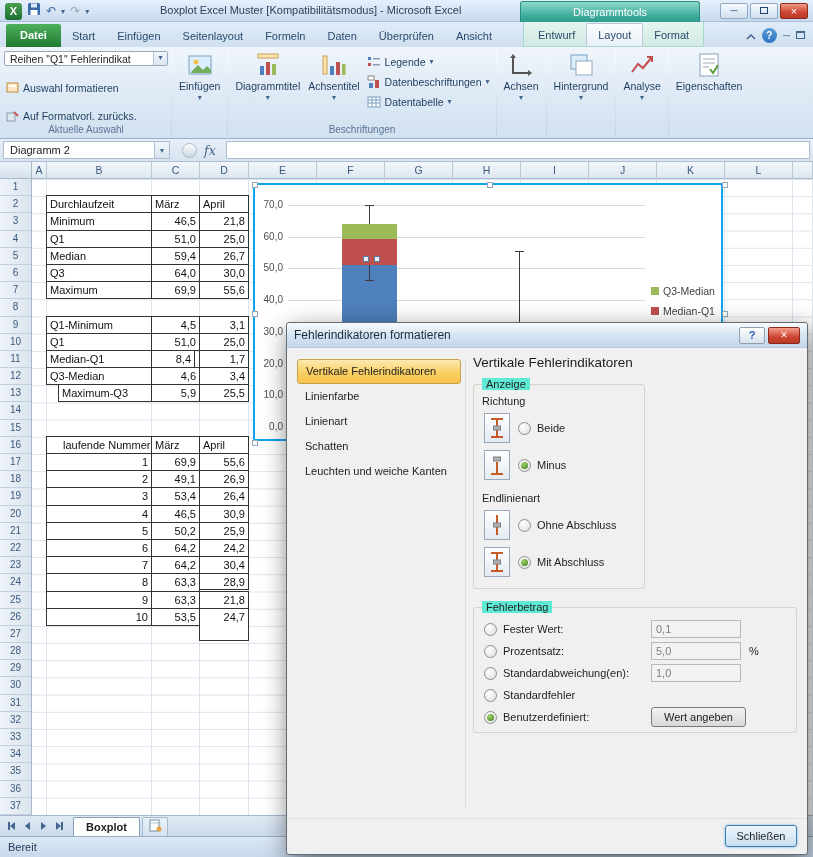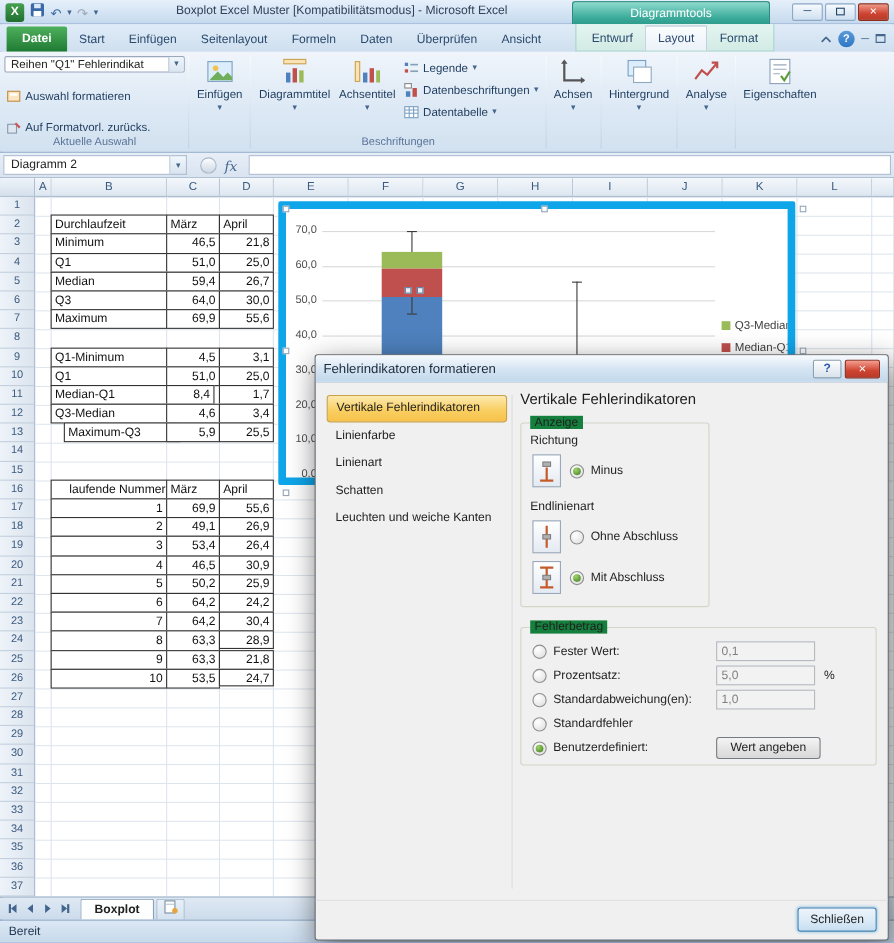--- a/index.html
+++ b/index.html
@@ -66,21 +66,21 @@
   #colheaders{position:absolute;left:32px;top:0;right:0;height:17px;display:flex;overflow:hidden;}
   .colhdr{height:17px;border-right:1px solid #b9c7d8;border-bottom:1px solid #a6b8cc;background:linear-gradient(#f3f7fb,#dde6f0);font-size:10.5px;color:#3a5a7e;text-align:center;line-height:16px;flex:none;}
   #rowheaders{position:absolute;left:0;top:17px;width:32px;bottom:0;background:linear-gradient(90deg,#eef3f9,#dbe4ee);border-right:1px solid #a6b8cc;overflow:hidden;}
   .rowhdr{border-bottom:1px solid #c3cfdd;font-size:10px;color:#3a5a7e;text-align:center;}
   #gridbody{position:absolute;left:32px;top:17px;right:0;bottom:0;overflow:hidden;background-image:linear-gradient(to bottom,#dce4ed 1px,transparent 1px);background-size:100% 17.19px;}
   .vline{position:absolute;top:0;bottom:0;width:1px;background:#dce4ed;}
   .cell{position:absolute;background:#fff;border:1px solid #333;font-size:11px;color:#111;padding:0 3px;white-space:nowrap;overflow:hidden;z-index:1;}
   .cell.num{text-align:right;}
 
   
-  #chart{position:absolute;left:253px;top:183px;width:470px;height:258px;background:#fff;border:7px solid #0ea5e9;border-radius:2px;z-index:5;}
+  #chart{position:absolute;left:253px;top:183px;width:470px;height:258px;background:#fff;border:2px solid #0ea5e9;border-radius:2px;z-index:5;}
   #chartcanvas{position:absolute;left:0;top:0;right:0;bottom:0;overflow:hidden;}
   .cgrid{position:absolute;height:1px;background:#d9d9d9;}
   .cgrid.axis{background:#9b9b9b;}
   .ctick{position:absolute;left:0;width:28px;text-align:right;font-size:10px;color:#4f4f4f;}
   .cbar{position:absolute;}
   .ewhisk{position:absolute;width:1px;background:#3b3b3b;}
   .ecap{position:absolute;width:9px;height:1px;background:#3b3b3b;}
   .clegend{position:absolute;left:396px;display:flex;align-items:center;}
   .lswatch{width:8px;height:8px;margin-right:4px;flex:none;}
   .llabel{font-size:10.5px;color:#3f3f3f;white-space:nowrap;}
@@ -104,21 +104,21 @@
   .dtitle-text{font-size:12px;color:#1c2b3a;}
   .dhelp{margin-left:auto;width:26px;height:17px;border:1px solid #8fa0b0;border-radius:2px;background:linear-gradient(#fdfdfd,#d8e2ec);color:#2a5db0;font-size:11px;font-weight:bold;text-align:center;line-height:15px;}
   .dclose{width:32px;height:17px;background:linear-gradient(#f49e8e,#ce4431 60%,#b93a27);border:1px solid #8e2a1a;border-radius:2px;color:#fff;text-align:center;line-height:15px;font-size:12px;margin-left:3px;}
   .ddiv{position:absolute;left:178px;top:36px;bottom:46px;width:1px;background:#dcdcdc;}
   .dside{position:absolute;left:10px;top:36px;width:164px;}
   .dcat{height:25px;line-height:25px;font-size:11px;color:#1e1e1e;padding-left:8px;border-radius:3px;white-space:nowrap;}
   .dcat.sel{background:linear-gradient(#fdeab0,#f9cf63 55%,#f7c24a);border:1px solid #c8a248;line-height:23px;}
   .dmain{position:absolute;left:186px;top:32px;right:10px;bottom:40px;}
   .dheading{font-size:13.5px;color:#1c1c1c;margin-bottom:14px;}
   .gbox{position:relative;border:1px solid #d4d4c8;border-radius:3px;padding:10px 8px 4px 8px;margin-bottom:18px;}
-  .gbox-label{position:absolute;top:-7px;left:8px;background:#15803d;padding:0 4px;font-size:11px;color:#1e1e1e;}
+  .gbox-label{position:absolute;top:-7px;left:8px;background:#5eead4;padding:0 4px;font-size:11px;color:#1e1e1e;}
   .gb-anzeige{width:172px;}
   .sublabel{font-size:11px;color:#1e1e1e;margin:0 0 6px 0;}
   .optrow{display:flex;align-items:center;margin:0 0 7px 2px;}
   .ebicon{width:26px;height:30px;border:1px solid #9aa8bb;background:linear-gradient(#ffffff,#e4eaf2);margin-right:8px;flex:none;display:flex;align-items:center;justify-content:center;}
   .radio{width:13px;height:13px;border-radius:50%;border:1px solid #8f8f8f;background:radial-gradient(circle at 35% 30%,#ffffff,#dcdcdc);display:inline-block;flex:none;}
   .radio.checked::after{content:"";display:block;width:7px;height:7px;margin:2px;border-radius:50%;background:radial-gradient(circle at 35% 30%,#9fd468,#3e7c1f);}
   .optlabel{font-size:11px;color:#1e1e1e;margin-left:6px;white-space:nowrap;}
   .endgap{margin-top:12px;}
   .amtrow{display:flex;align-items:center;height:22px;margin-left:2px;}
   .amtlabel{font-size:11px;color:#1e1e1e;margin-left:6px;width:148px;white-space:nowrap;}
@@ -478,21 +478,21 @@
         <div class="cell num" style="left: 119px; width: 49px; top: 377.18px; height: 18.19px; line-height: 16.19px;">64,2</div>
         <div class="cell num" style="left: 167px; width: 50px; top: 377.18px; height: 18.19px; line-height: 16.19px;">30,4</div>
         <div class="cell num" style="left: 14px; width: 106px; top: 394.37px; height: 18.19px; line-height: 16.19px;">8</div>
         <div class="cell num" style="left: 119px; width: 49px; top: 394.37px; height: 18.19px; line-height: 16.19px;">63,3</div>
         <div class="cell num" style="left: 167px; width: 50px; top: 394.37px; height: 17px; line-height: 16.19px;">28,9</div>
         <div class="cell num" style="left: 14px; width: 106px; top: 411.56px; height: 18.19px; line-height: 16.19px;">9</div>
         <div class="cell num" style="left: 119px; width: 49px; top: 411.56px; height: 18.19px; line-height: 16.19px;">63,3</div>
         <div class="cell num" style="left: 167px; width: 50px; top: 411.56px; height: 18.19px; line-height: 16.19px;">21,8</div>
         <div class="cell num" style="left: 14px; width: 106px; top: 428.75px; height: 18.19px; line-height: 16.19px;">10</div>
         <div class="cell num" style="left: 119px; width: 49px; top: 428.75px; height: 18.19px; line-height: 16.19px;">53,5</div>
-        <div class="cell num" style="left: 167px; width: 50px; top: 428.75px; height: 16px; line-height: 16.19px;">24,7</div>
+        <div class="cell num" style="left: 167px; width: 50px; top: 428.75px; height: 33px; line-height: 16.19px;">24,7</div>
       </div>
   </div>
 
   <div id="chart">
     <div id="chartcanvas">
         <div class="cgrid" style="left: 33px; width: 357px; top: 20px;"></div>
         <div class="ctick" style="top: 14px;">70,0</div>
         <div class="cgrid" style="left: 33px; width: 357px; top: 51.7143px;"></div>
         <div class="ctick" style="top: 45.7143px;">60,0</div>
         <div class="cgrid" style="left: 33px; width: 357px; top: 83.4286px;"></div>
@@ -587,20 +587,32 @@
     </div>
     <div class="dmain">
       <div class="dheading">Vertikale Fehlerindikatoren</div>
 
       <div class="gbox gb-anzeige">
         <span class="gbox-label">Anzeige</span>
         <div class="sublabel">Richtung</div>
         <div class="optrow">
           <span class="ebicon">
               <svg width="24" height="28" viewBox="0 0 24 28">
+                <line x1="12" y1="5" x2="12" y2="23" stroke="#c45b28" stroke-width="2"></line>
+                <line x1="6" y1="5" x2="18" y2="5" stroke="#c45b28" stroke-width="2"></line>
+                <line x1="6" y1="23" x2="18" y2="23" stroke="#c45b28" stroke-width="2"></line>
+                <rect x="8.5" y="12" width="7" height="4" fill="#b0b0b0" stroke="#808080"></rect>
+              </svg>
+            </span>
+          <span class="radio"></span>
+          <span class="optlabel">Beide</span>
+        </div>
+        <div class="optrow">
+          <span class="ebicon">
+              <svg width="24" height="28" viewBox="0 0 24 28">
                 <rect x="8.5" y="6" width="7" height="4" fill="#b0b0b0" stroke="#808080"></rect>
                 <line x1="12" y1="11" x2="12" y2="23" stroke="#c45b28" stroke-width="2"></line>
                 <line x1="6" y1="23" x2="18" y2="23" stroke="#c45b28" stroke-width="2"></line>
               </svg>
             </span>
           <span class="radio checked"></span>
           <span class="optlabel">Minus</span>
         </div>
         <div class="sublabel endgap">Endlinienart</div>
         <div class="optrow">

